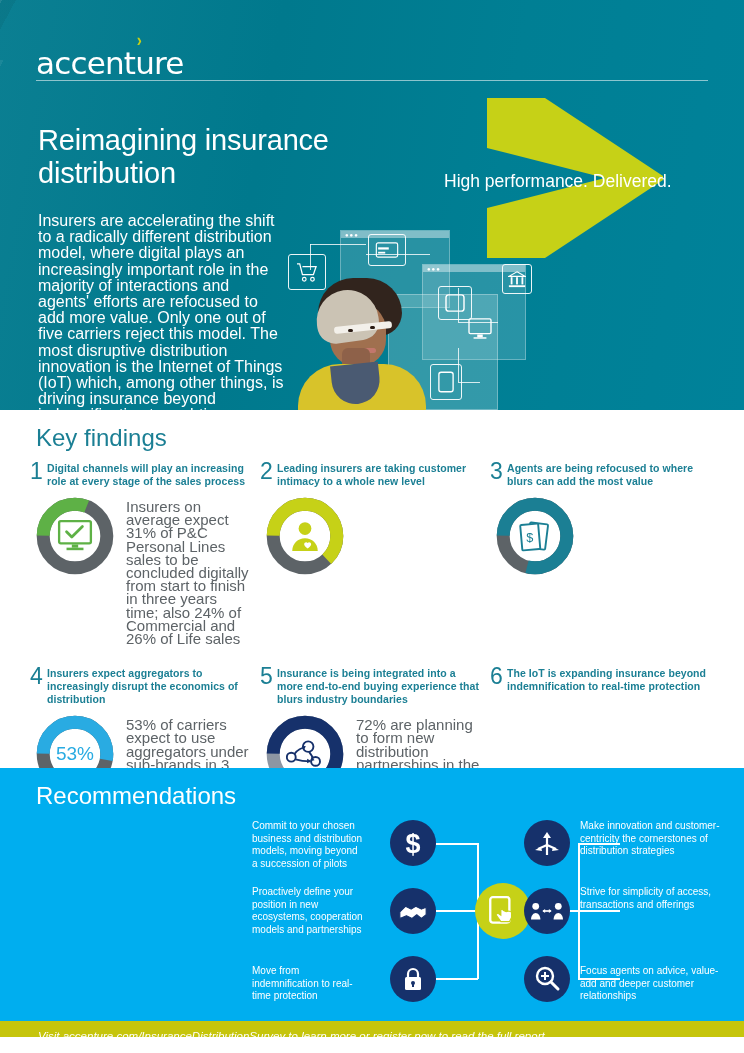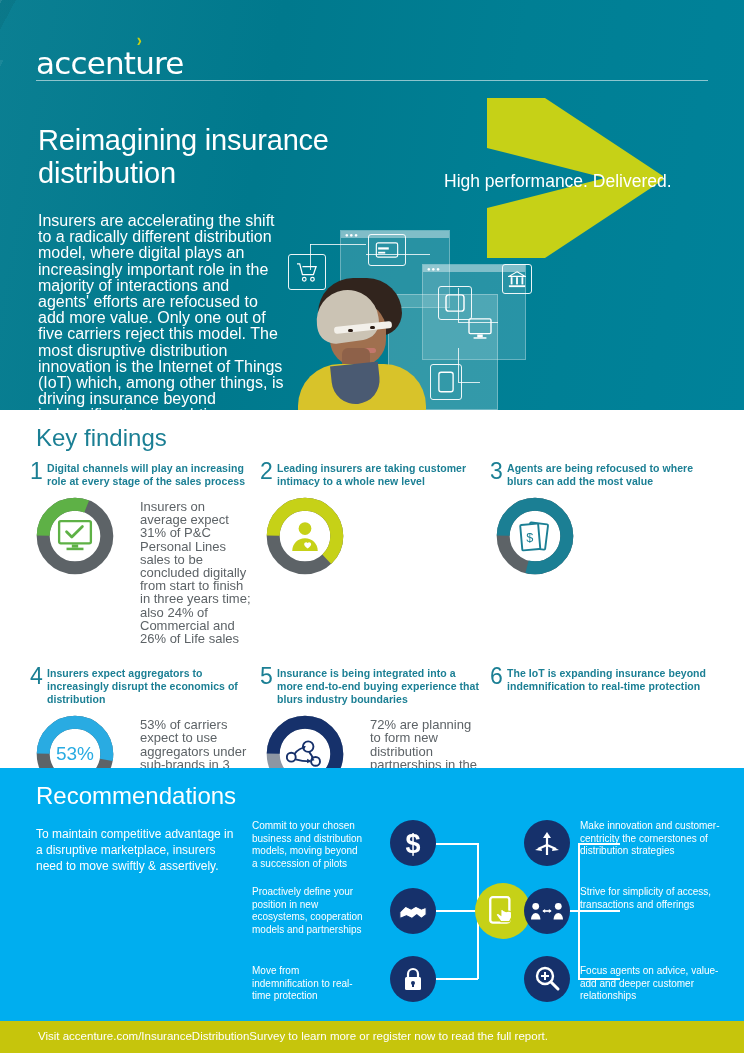--- a/index.html
+++ b/index.html
@@ -136,21 +136,21 @@
     font-size:10.5px; line-height:13px; color:#1b7f94; font-weight:700; letter-spacing:.05px;
   }
   .kf-body { display:flex; align-items:flex-start; margin-top:6px; }
   .donut { width:84px; height:84px; flex:none; position:relative; margin-left:3px;}
   .donut svg { display:block; }
   .donut-label {
     position:absolute; inset:0; display:flex; align-items:center; justify-content:center;
     font-size:19px; color:#29abe2; font-weight:400;
   }
   .kf-stat {
-    font-size:13px; line-height:13.2px; color:#5d6367; margin-left:23px; padding-top:6px;
+    font-size:15px; line-height:13.2px; color:#5d6367; margin-left:9px; padding-top:6px;
   }
   .donut-ic { position:absolute; inset:0; display:flex; align-items:center; justify-content:center; }
 
   
   .recs {
     position:absolute; left:0; top:768px; width:744px; height:253px; background:#00AEEF;
   }
   .rec-title {
     position:absolute; left:36px; top:14px; font-size:24px; color:#ffffff; font-weight:400;text-align:center;
   }
@@ -169,21 +169,21 @@
     position:absolute; width:46px; height:46px; border-radius:50%;
     background:#16316b; display:flex; align-items:center; justify-content:center;
   }
   .bub.center {
     width:56px; height:56px; background:#c6d117;
   }
   .connector { position:absolute; background:#ffffff; }
 
   
   .footer {
-    position:absolute; left:0; top:1021px; width:744px; height:32px; background:#c6c50c;
+    position:absolute; left:0; top:1021px; width:744px; height:16px; background:#c6c50c;font-style:italic;
   }
   .footer-txt {
     position:absolute; left:38px; top:9px; font-size:11.5px; color:#ffffff;
   }
 </style>
 </head>
 <body>
 
 <div class="page">
 
@@ -410,21 +410,20 @@
             <div class="kf-num">6</div>
             <div class="kf-headline">The IoT is expanding insurance beyond indemnification to real-time protection</div>
           </div>
         </div>
       </div>
     </div>
   </div>
 
   <div class="recs">
     <div class="rec-title">Recommendations</div>
-    <div class="rec-intro">To maintain competitive advantage in a disruptive marketplace, insurers need to move swiftly &amp; assertively.</div>
 
     <div class="rec-col-l">
       <div class="rec-txt rec-l1">Commit to your chosen business and distribution models, moving beyond a succession of pilots</div>
       <div class="rec-txt rec-l2">Proactively define your position in new ecosystems, cooperation models and partnerships</div>
       <div class="rec-txt rec-l3">Move from indemnification to real-time protection</div>
     </div>
 
     <div class="rec-col-r">
       <div class="rec-txt rec-l1">Make innovation and customer-centricity the cornerstones of distribution strategies</div>
       <div class="rec-txt rec-l2">Strive for simplicity of access, transactions and offerings</div>

